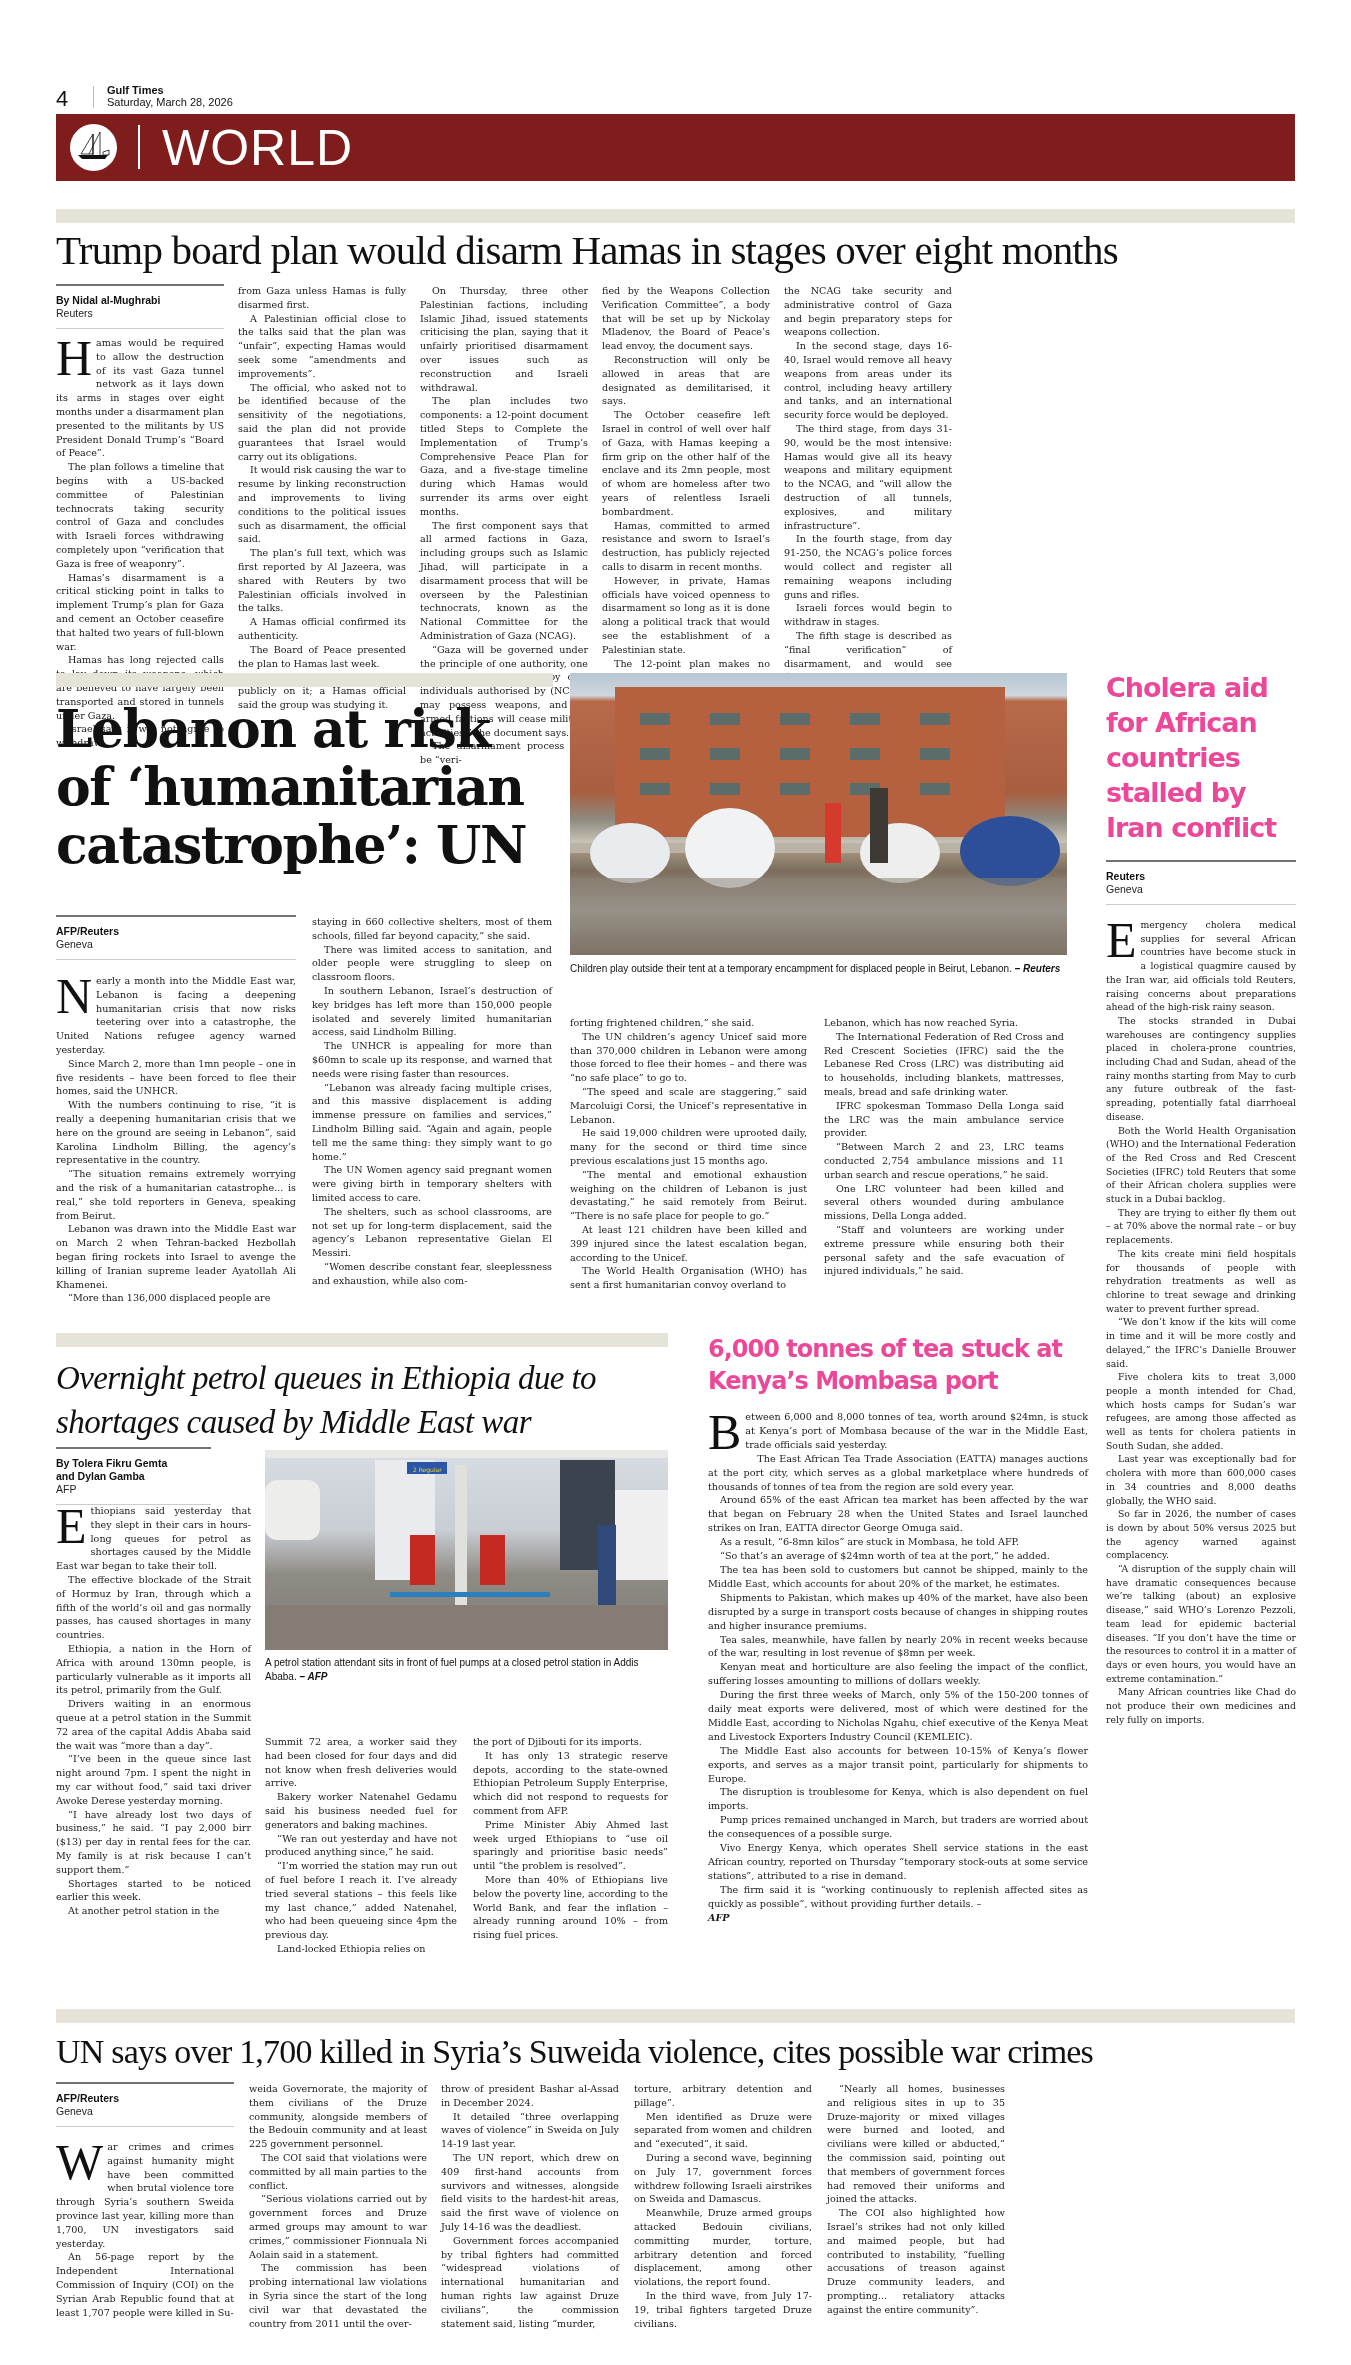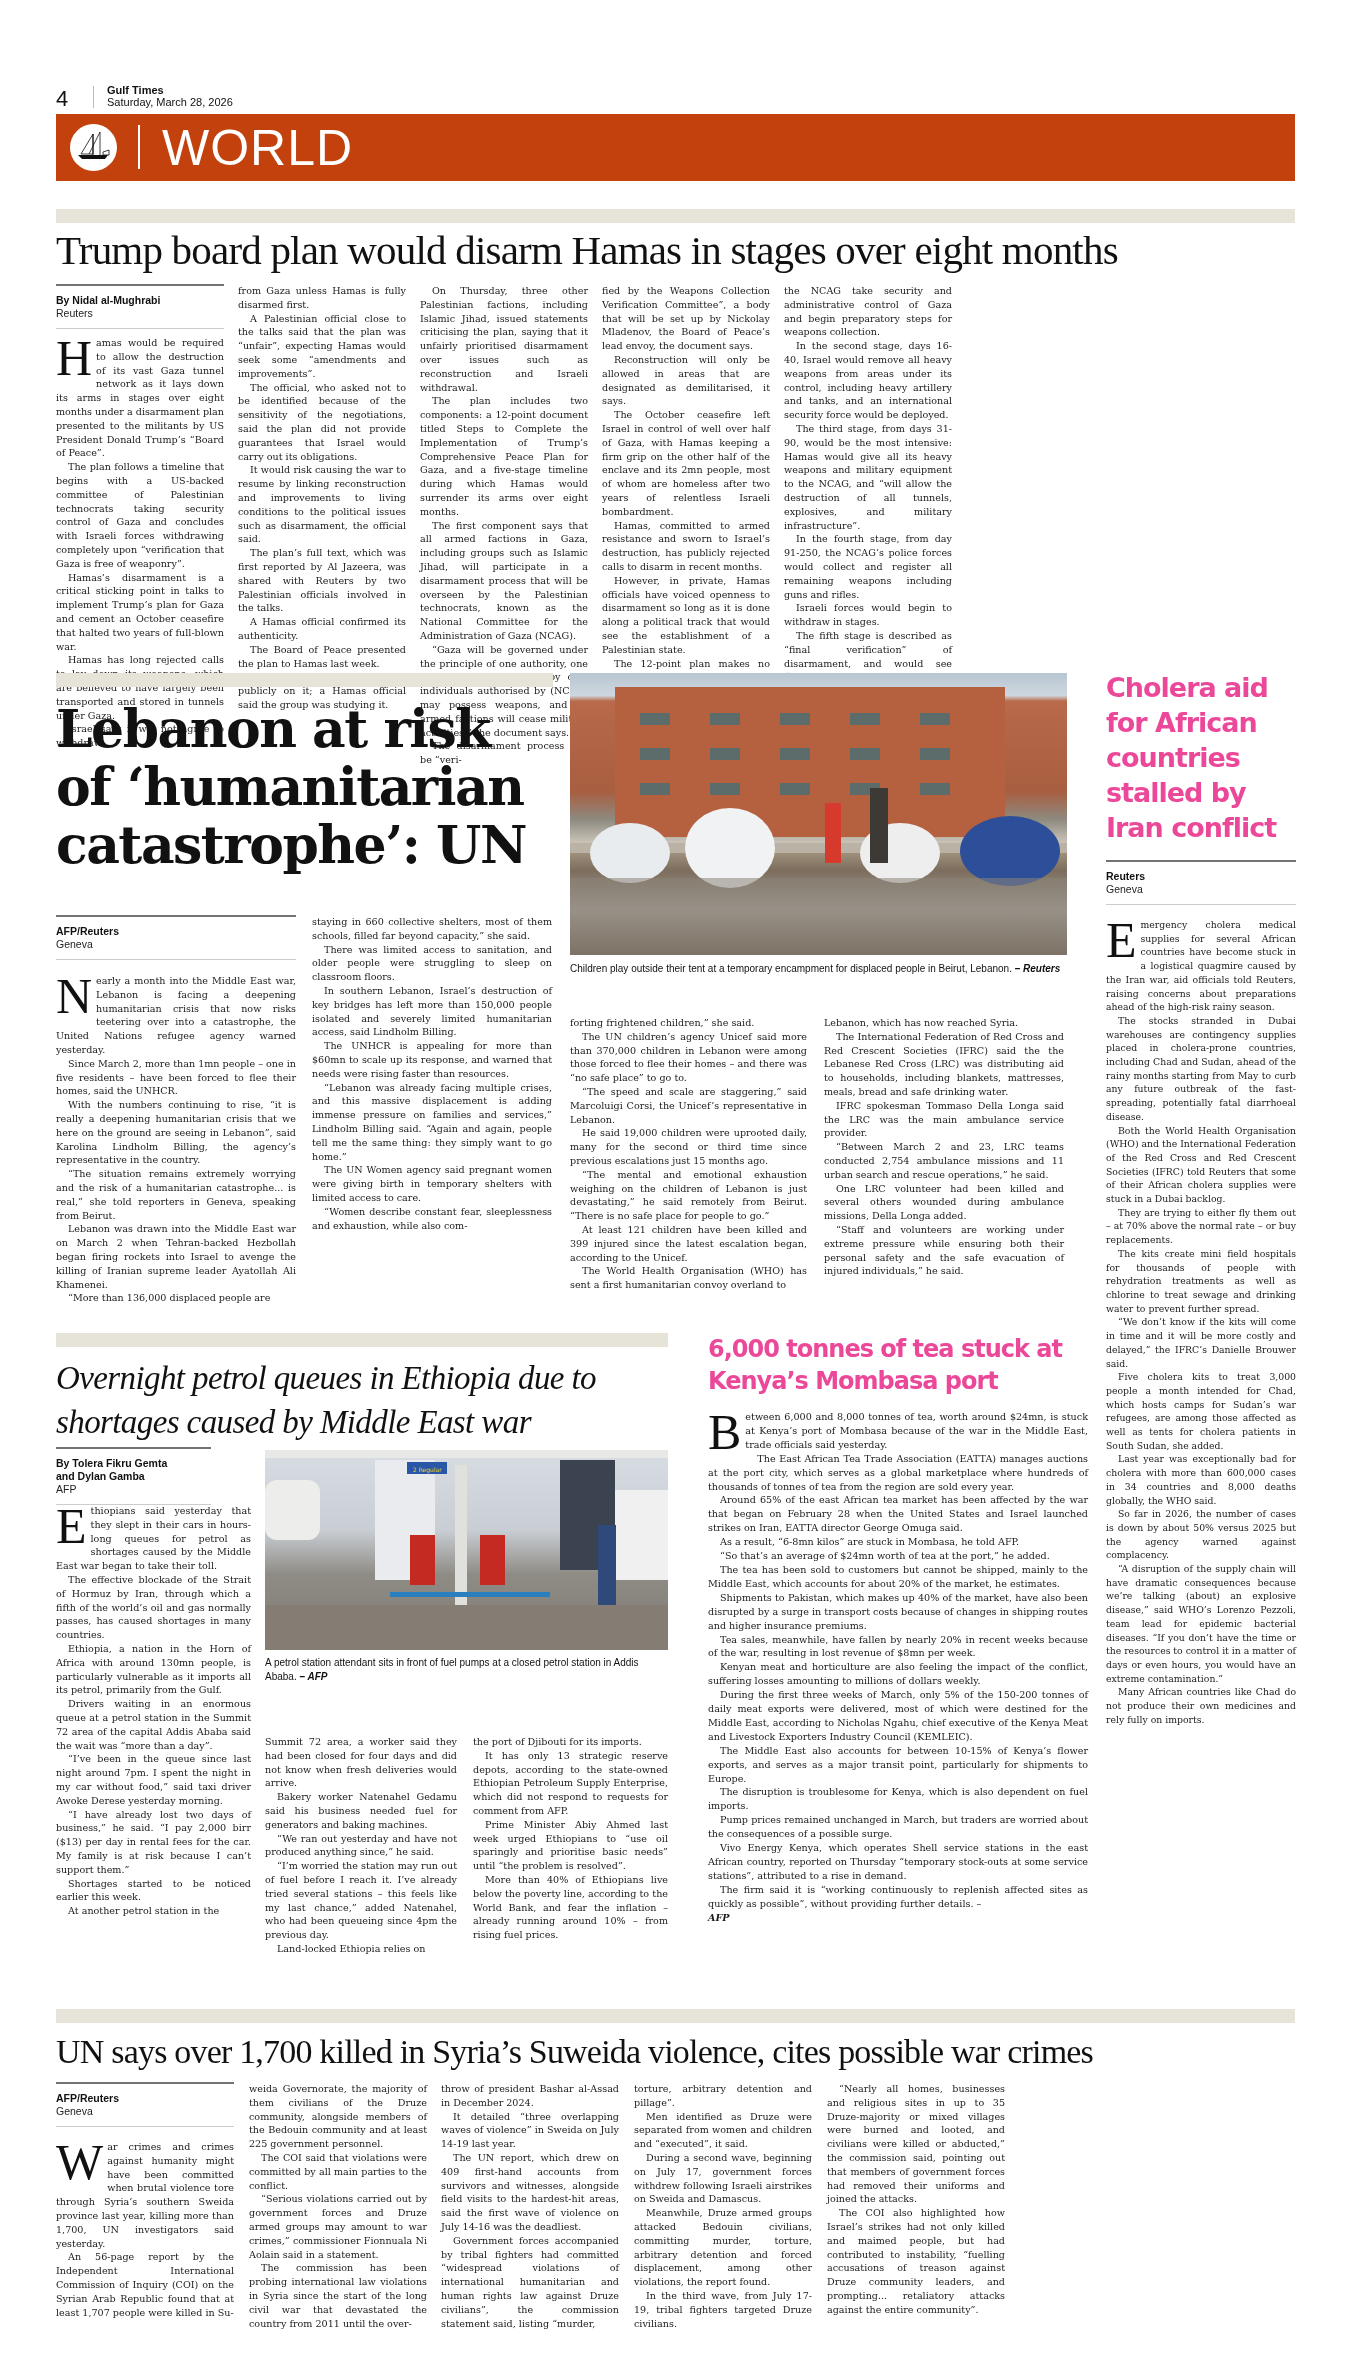--- a/index.html
+++ b/index.html
@@ -6,21 +6,21 @@
   html, body { width: 1351px; height: 2365px; background: #ffffff; overflow: hidden; }
   body { position: relative; font-family: "DejaVu Serif", "Liberation Serif", serif; color: #1a1a1a; }
 
   .abs { position: absolute; }
 
   
   .page-num { left: 56px; top: 86px; font-family: "Liberation Sans", sans-serif; font-size: 22px; color: #111; }
   .mast-divider { left: 93px; top: 86px; width: 1px; height: 22px; background: #bbb; }
   .paper-name { left: 107px; top: 84px; font-family: "Liberation Sans", sans-serif; font-weight: bold; font-size: 11px; color: #111; }
   .paper-date { left: 107px; top: 96px; font-family: "Liberation Sans", sans-serif; font-size: 11px; color: #111; }
-  .banner { left: 56px; top: 114px; width: 1239px; height: 67px; background: #c2410c; padding-left: 22px; }
+  .banner { left: 56px; top: 114px; width: 1239px; height: 67px; background: #7f1d1d; padding-left: 22px; }
   .logo-circle { position: absolute; left: 14px; top: 10px; width: 47px; height: 47px; border-radius: 50%; background: #fff; }
   .logo-circle svg { position: absolute; left: 5px; top: 6px; }
   .banner-sep { position: absolute; left: 82px; top: 11px; width: 2px; height: 44px; background: #fff; }
   .banner-title { position: absolute; left: 106px; top: 5px; font-family: "Liberation Sans", sans-serif; font-weight: normal; font-size: 50px; color: #fff; letter-spacing: 1px; }
 
   .rule-bar { background: #e6e3d9; height: 14px; }
 
   .headline-light { font-family: "Liberation Serif", serif; font-weight: normal; color: #111; letter-spacing: -0.5px; }
   .headline-heavy { font-family: "DejaVu Serif", serif; font-weight: bold; color: #111; letter-spacing: -1.5px; }
   .headline-sans { font-family: "DejaVu Sans", sans-serif; font-weight: bold; color: #ec4899; letter-spacing: -1px; }
@@ -162,20 +162,21 @@
   <p>Lebanon was drawn into the Middle East war on March 2 when Tehran-backed Hezbollah began firing rockets into Israel to avenge the killing of Iranian supreme leader Ayatollah Ali Khamenei.</p>
   <p>“More than 136,000 displaced people are</p>
 </div>
 <div class="abs col" style="left:312px; top:915px; width:240px;">
   <p class="first">staying in 660 collective shelters, most of them schools, filled far beyond capacity,” she said.</p>
   <p>There was limited access to sanitation, and older people were struggling to sleep on classroom floors.</p>
   <p>In southern Lebanon, Israel’s destruction of key bridges has left more than 150,000 people isolated and severely limited humanitarian access, said Lindholm Billing.</p>
   <p>The UNHCR is appealing for more than $60mn to scale up its response, and warned that needs were rising faster than resources.</p>
   <p>“Lebanon was already facing multiple crises, and this massive displacement is adding immense pressure on families and services,” Lindholm Billing said. “Again and again, people tell me the same thing: they simply want to go home.”</p>
   <p>The UN Women agency said pregnant women were giving birth in temporary shelters with limited access to care.</p>
+  <p>The shelters, such as school classrooms, are not set up for long-term displacement, said the agency’s Lebanon representative Gielan El Messiri.</p>
   <p>“Women describe constant fear, sleeplessness and exhaustion, while also com-</p>
 </div>
 <div class="abs col" style="left:570px; top:1016px; width:237px;">
   <p class="first">forting frightened children,” she said.</p>
   <p>The UN children’s agency Unicef said more than 370,000 children in Lebanon were among those forced to flee their homes – and there was “no safe place” to go to.</p>
   <p>“The speed and scale are staggering,” said Marcoluigi Corsi, the Unicef’s representative in Lebanon.</p>
   <p>He said 19,000 children were uprooted daily, many for the second or third time since previous escalations just 15 months ago.</p>
   <p>“The mental and emotional exhaustion weighing on the children of Lebanon is just devastating,” he said remotely from Beirut. “There is no safe place for people to go.”</p>
   <p>At least 121 children have been killed and 399 injured since the latest escalation began, according to the Unicef.</p>
   <p>The World Health Organisation (WHO) has sent a first humanitarian convoy overland to</p>

